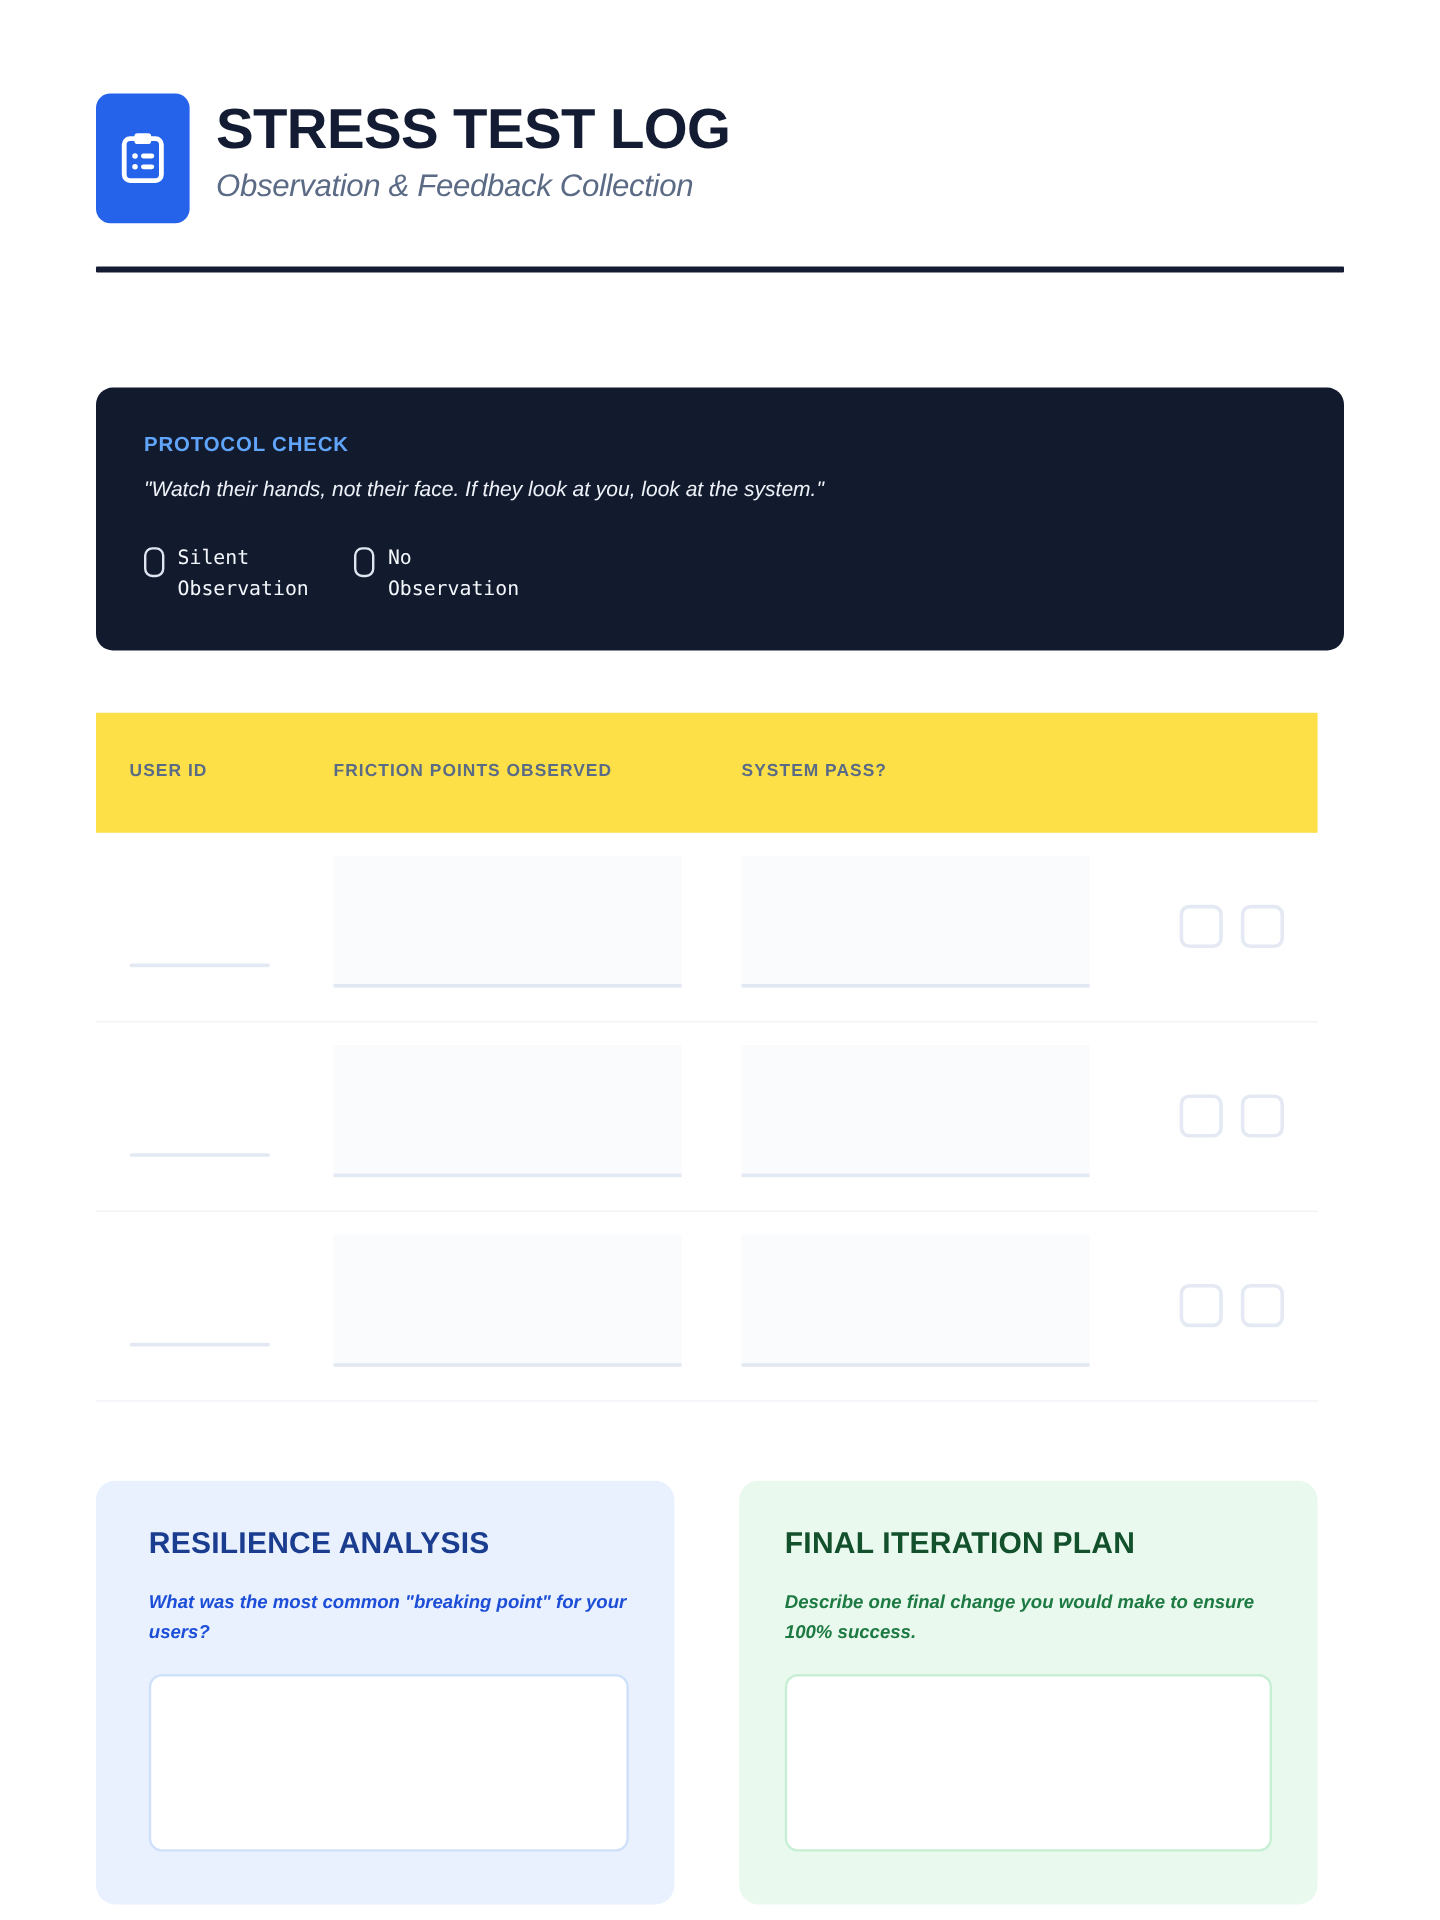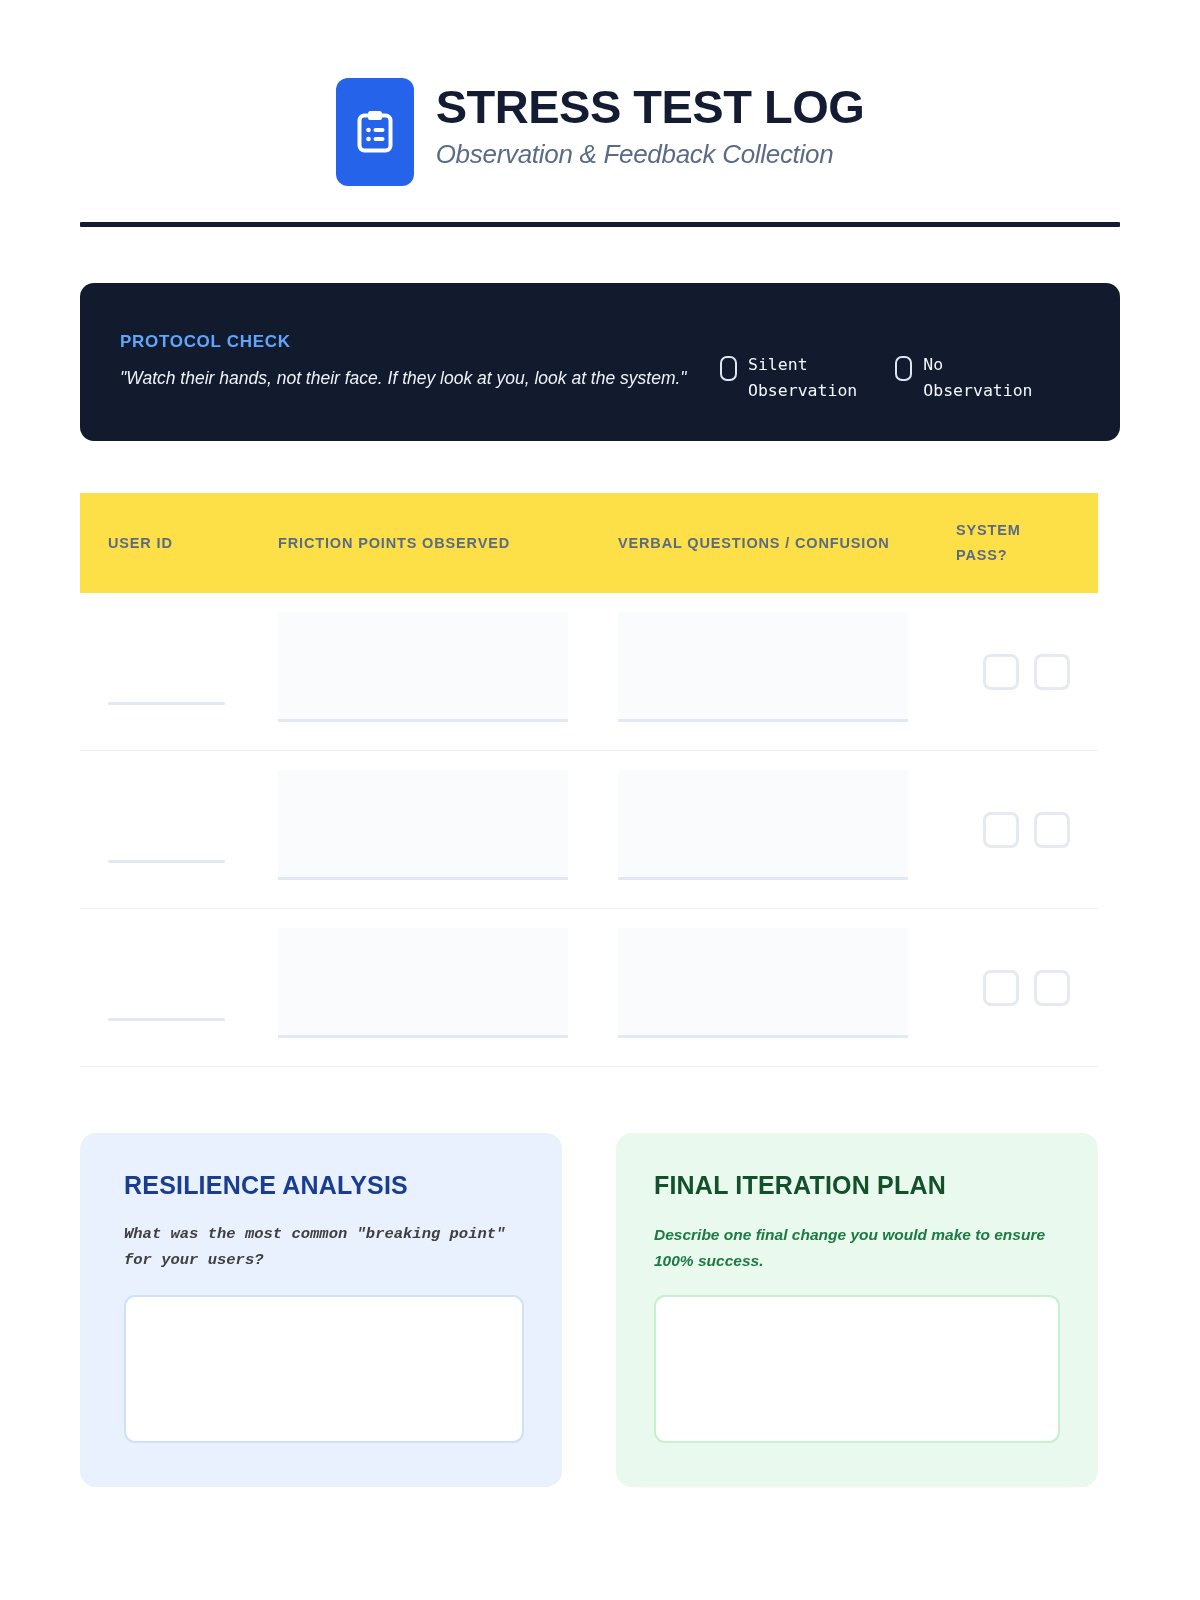--- a/index.html
+++ b/index.html
@@ -19,21 +19,20 @@
     background: #ffffff;
     padding: 0 80px;
   }
 
   
   .header {
     display: flex;
     align-items: flex-start;
     padding-top: 78px;
     gap: 22px;
-    justify-content: center;
   }
   .logo-tile {
     width: 78px;
     height: 108px;
     background: #2563eb;
     border-radius: 12px;
     flex: 0 0 auto;
     display: flex;
     align-items: center;
     justify-content: center;
@@ -61,26 +60,27 @@
 
   .rule {
     margin-top: 36px;
     height: 5px;
     background: #131c33;
     border-radius: 1px;
   }
 
   
   .protocol {
-    margin-top: 56px;
+    margin-top: 96px;
     background: #121a2e;
     border-radius: 14px;
     padding: 38px 34px 38px 40px;
     display: flex;
-    align-items: center;
+    align-items: flex-start;
+    flex-direction: column;
   }
   .protocol-left { flex: 1 1 auto; max-width: 600px; }
   .protocol-label {
     color: #60a5fa;
     font-size: 17px;
     font-weight: 800;
     letter-spacing: 0.7px;
     text-transform: uppercase;
   }
   .protocol-quote {
@@ -201,21 +201,21 @@
   .card.blue  .card-title { color: #1b3d8f; }
   .card.green .card-title { color: #12512b; }
 
   .card-prompt {
     margin-top: 22px;
     font-size: 15.5px;
     line-height: 1.62;
     font-style: italic;
     font-weight: 600;
   }
-  .card.blue  .card-prompt { color: #404040; font-family: Liberation Mono, monospace; }
+  .card.blue  .card-prompt { color: #1d4ed8; }
   .card.green .card-prompt { color: #1d7a42; }
 
   .card-textarea {
     margin-top: 22px;
     height: 148px;
     background: #ffffff;
     border-radius: 11px;
   }
   .card.blue  .card-textarea { border: 2px solid #cfe0fb; }
   .card.green .card-textarea { border: 2px solid #c6efd4; }
@@ -260,21 +260,20 @@
         <span class="chk-text">No
 Observation</span>
       </div>
     </div>
   </div>
 
   <div class="table">
     <div class="t-head">
       <div class="th c-user">USER ID</div>
       <div class="th c-fric">FRICTION POINTS OBSERVED</div>
-      <div class="th c-verb">VERBAL QUESTIONS / CONFUSION</div>
       <div class="th c-pass">SYSTEM PASS?</div>
     </div>
 
     <div class="t-row">
       <div class="cell c-user">
         <div class="id-line"></div>
       </div>
       <div class="cell c-fric">
         <div class="write-box"></div>
       </div>

